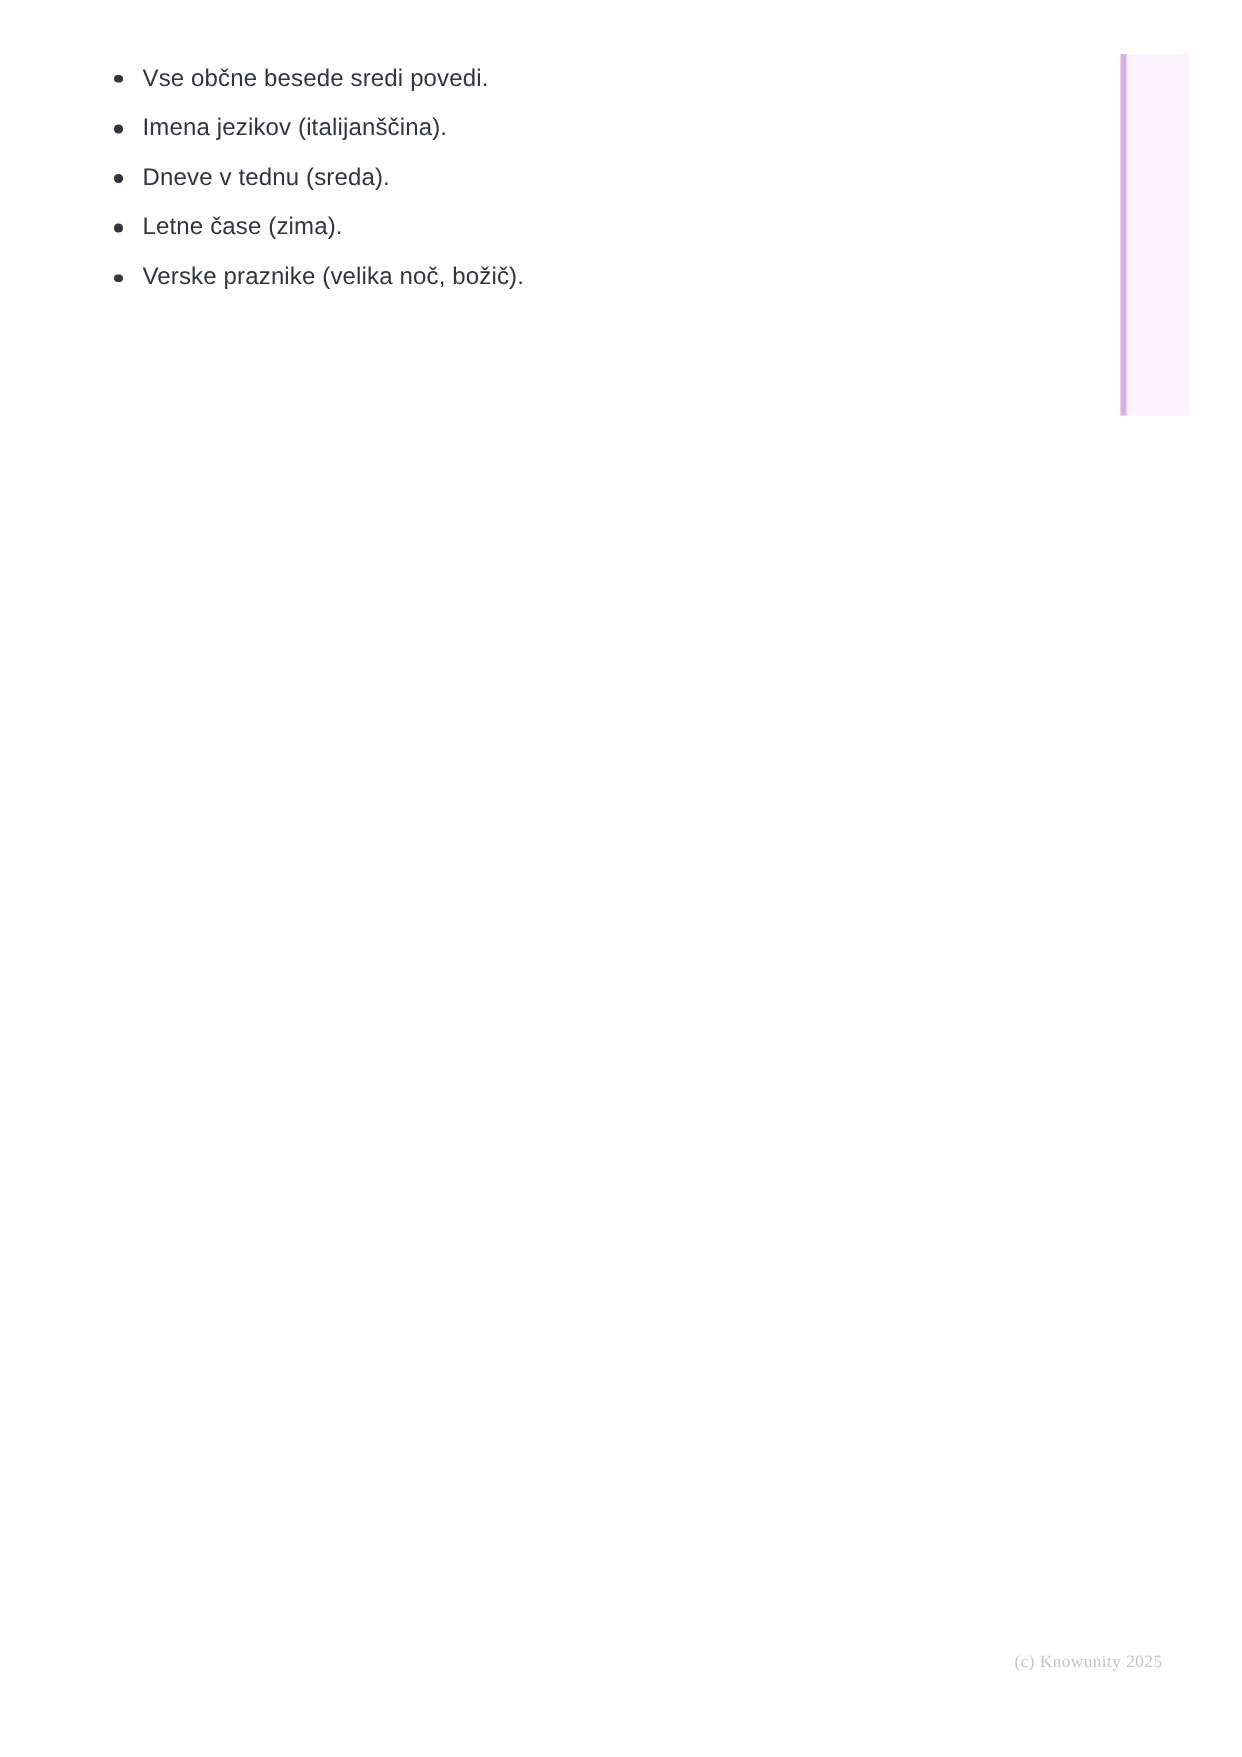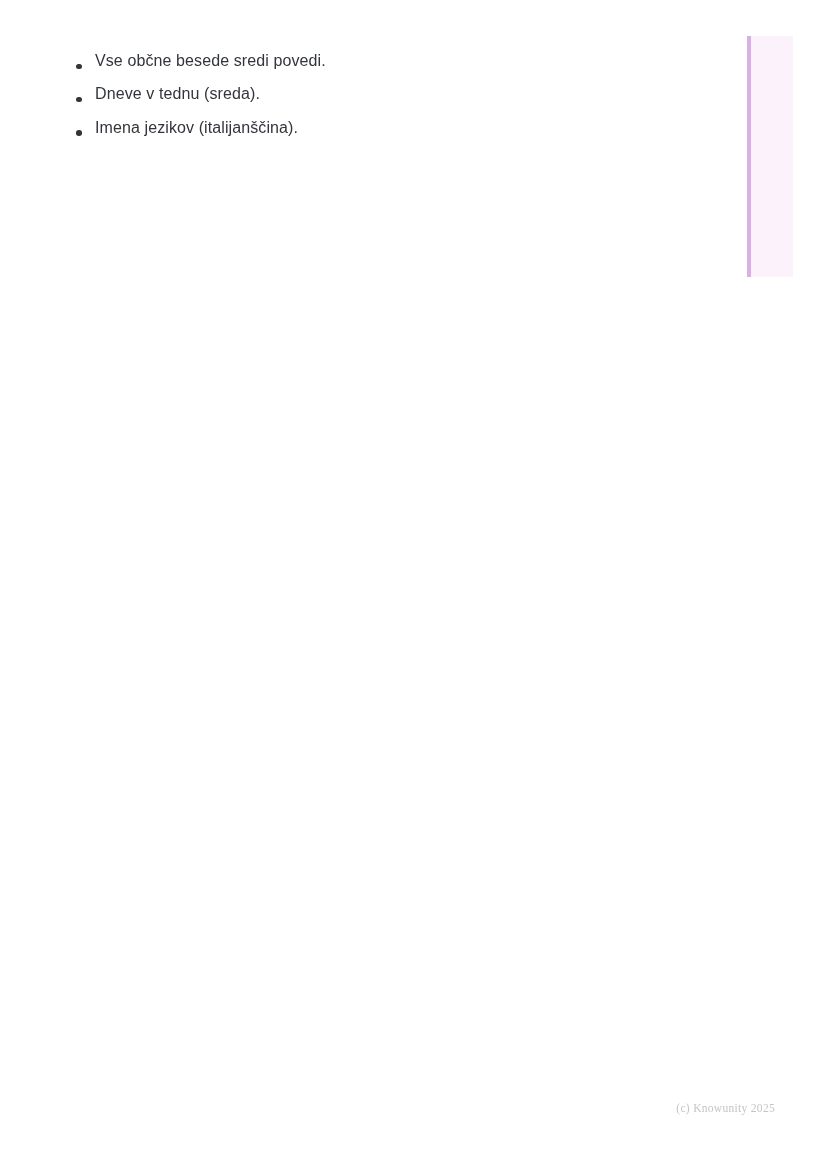--- a/index.html
+++ b/index.html
@@ -20,21 +20,21 @@
     position: absolute;
     top: 36px;
     left: 0;
     margin: 0;
     padding: 0;
     list-style: none;
   }
   .list-item {
     height: 33.2px;
     display: flex;
-    align-items: flex-end;
+    align-items: center;
   }
   .dot {
     width: 5.5px;
     height: 5.5px;
     border-radius: 50%;
     background: #32353b;
     margin-left: 76px;
     flex: 0 0 auto;
   }
   .li-text {
@@ -74,25 +74,33 @@
 
 <div class="page">
 
   <ul class="bullet-list">
     <li class="list-item">
       <span class="dot"></span>
       <span class="li-text">Vse občne besede sredi povedi.</span>
     </li>
     <li class="list-item">
       <span class="dot"></span>
+      <span class="li-text">Imena jezikov (italijanščina).</span>
+    </li>
+    <li class="list-item">
+      <span class="dot"></span>
       <span class="li-text">Dneve v tednu (sreda).</span>
     </li>
     <li class="list-item">
       <span class="dot"></span>
-      <span class="li-text">Imena jezikov (italijanščina).</span>
+      <span class="li-text">Letne čase (zima).</span>
+    </li>
+    <li class="list-item">
+      <span class="dot"></span>
+      <span class="li-text">Verske praznike (velika noč, božič).</span>
     </li>
   </ul>
 
   <div class="highlight-bar"></div>
 
   <div class="footer-copyright">(c) Knowunity 2025</div>
 
 </div>
 
 </body></html>

